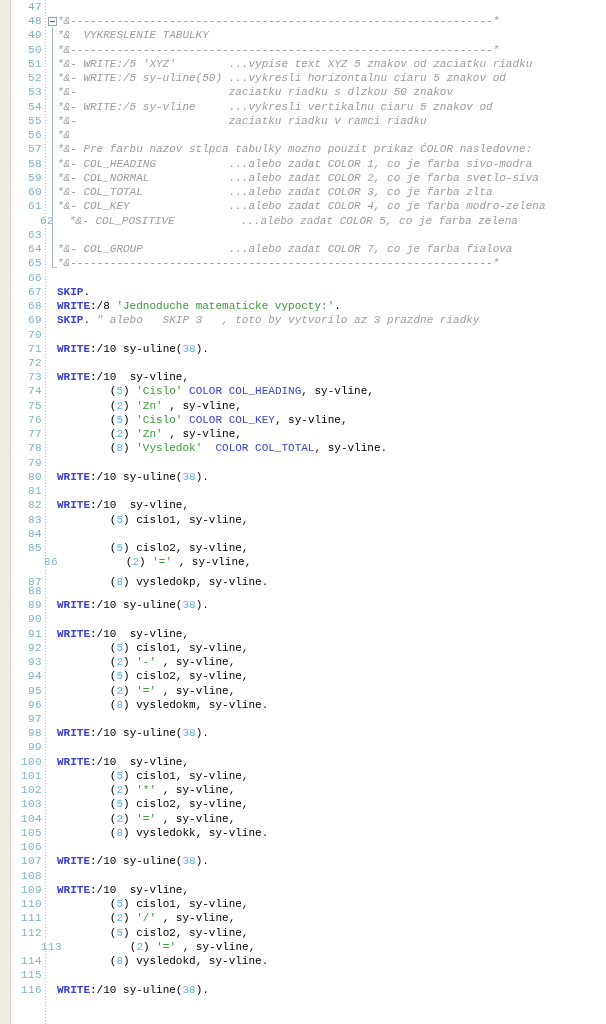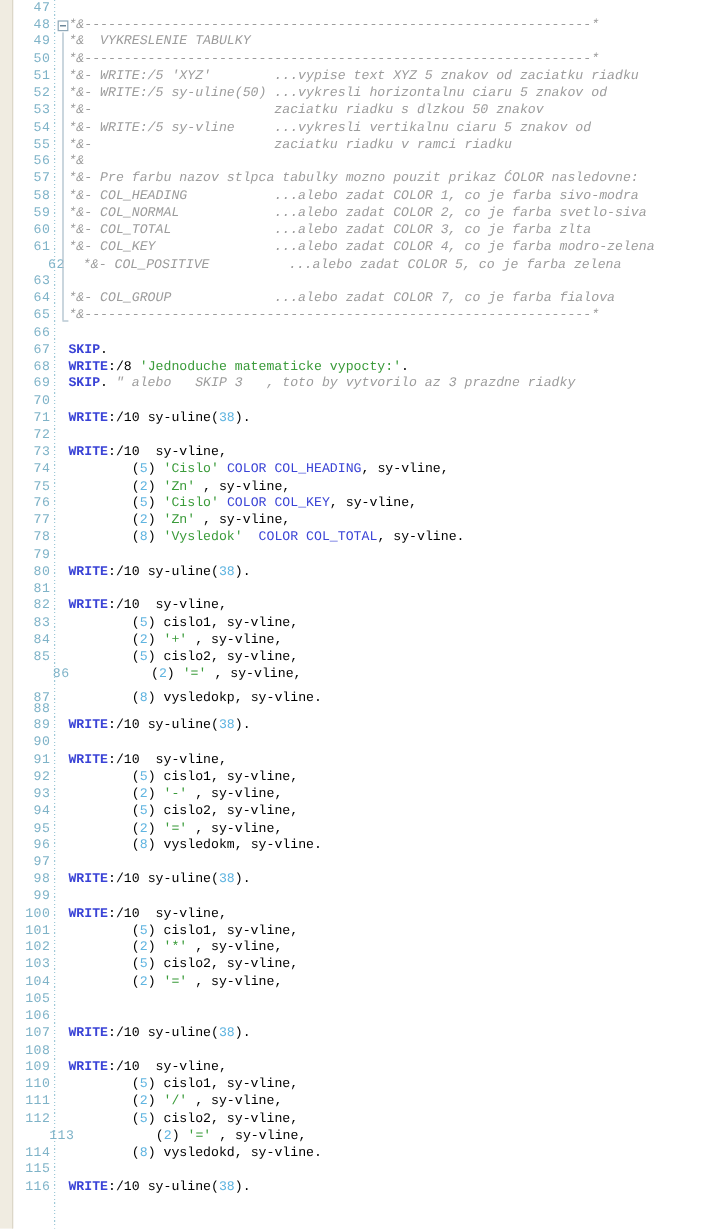--- a/index.html
+++ b/index.html
@@ -134,42 +134,42 @@
       <div class="line" style="top: 384.48px; position: absolute; left: 0px; width: 606px;"><span class="lno">74</span><span class="code"><span class="punc">        (</span><span class="num">5</span><span class="punc">) </span><span class="str">'Cislo'</span><span class="punc"> </span><span class="kw2">COLOR COL_HEADING</span><span class="punc">, </span><span class="var">sy-vline</span><span class="punc">,</span></span></div>
       <div class="line" style="top: 398.72px; position: absolute; left: 0px; width: 606px;"><span class="lno">75</span><span class="code"><span class="punc">        (</span><span class="num">2</span><span class="punc">) </span><span class="str">'Zn'</span><span class="punc"> , </span><span class="var">sy-vline</span><span class="punc">,</span></span></div>
       <div class="line" style="top: 412.96px; position: absolute; left: 0px; width: 606px;"><span class="lno">76</span><span class="code"><span class="punc">        (</span><span class="num">5</span><span class="punc">) </span><span class="str">'Cislo'</span><span class="punc"> </span><span class="kw2">COLOR COL_KEY</span><span class="punc">, </span><span class="var">sy-vline</span><span class="punc">,</span></span></div>
       <div class="line" style="top: 427.2px; position: absolute; left: 0px; width: 606px;"><span class="lno">77</span><span class="code"><span class="punc">        (</span><span class="num">2</span><span class="punc">) </span><span class="str">'Zn'</span><span class="punc"> , </span><span class="var">sy-vline</span><span class="punc">,</span></span></div>
       <div class="line" style="top: 441.44px; position: absolute; left: 0px; width: 606px;"><span class="lno">78</span><span class="code"><span class="punc">        (</span><span class="num">8</span><span class="punc">) </span><span class="str">'Vysledok'</span><span class="punc">  </span><span class="kw2">COLOR COL_TOTAL</span><span class="punc">, </span><span class="var">sy-vline</span><span class="punc">.</span></span></div>
       <div class="line" style="top: 455.68px; position: absolute; left: 0px; width: 606px;"><span class="lno">79</span><span class="code"></span></div>
       <div class="line" style="top: 469.92px; position: absolute; left: 0px; width: 606px;"><span class="lno">80</span><span class="code"><span class="kw">WRITE</span><span class="punc">:/10 </span><span class="var">sy-uline</span><span class="punc">(</span><span class="num">38</span><span class="punc">).</span></span></div>
       <div class="line" style="top: 484.16px; position: absolute; left: 0px; width: 606px;"><span class="lno">81</span><span class="code"></span></div>
       <div class="line" style="top: 498.4px; position: absolute; left: 0px; width: 606px;"><span class="lno">82</span><span class="code"><span class="kw">WRITE</span><span class="punc">:/10  </span><span class="var">sy-vline</span><span class="punc">,</span></span></div>
       <div class="line" style="top: 512.64px; position: absolute; left: 0px; width: 606px;"><span class="lno">83</span><span class="code"><span class="punc">        (</span><span class="num">5</span><span class="punc">) </span><span class="var">cislo1</span><span class="punc">, </span><span class="var">sy-vline</span><span class="punc">,</span></span></div>
-      <div class="line" style="top: 526.88px; position: absolute; left: 0px; width: 606px;"><span class="lno">84</span><span class="code"><span class="punc">        (</span><span class="num">2</span><span class="punc">) </span><span class="str">'+'</span><span class="punc"> , </span><span class="var">sy-vline</span><span class="punc">,</span></span></div>
+      <div class="line" style="top: 526.88px; position: absolute; left: 0px; width: 606px;"><span class="lno">84</span></div>
       <div class="line" style="top: 541.12px; position: absolute; left: 0px; width: 606px;"><span class="lno">85</span><span class="code"><span class="punc">        (</span><span class="num">5</span><span class="punc">) </span><span class="var">cislo2</span><span class="punc">, </span><span class="var">sy-vline</span><span class="punc">,</span></span></div>
       <div class="line" style="top: 555.36px; position: absolute; left: 16px; width: 606px;"><span class="lno">86</span><span class="code"><span class="punc">        (</span><span class="num">2</span><span class="punc">) </span><span class="str">'='</span><span class="punc"> , </span><span class="var">sy-vline</span><span class="punc">,</span></span></div>
       <div class="line" style="top: 575px; position: absolute; left: 0px; width: 511px;"><span class="lno">87</span><span class="code"><span class="punc">        (</span><span class="num">8</span><span class="punc">) </span><span class="var">vysledokp</span><span class="punc">, </span><span class="var">sy-vline</span><span class="punc">.</span></span></div>
       <div class="line" style="top: 583.84px; position: absolute; left: 0px; width: 606px;"><span class="lno">88</span><span class="code"></span></div>
       <div class="line" style="top: 598.08px; position: absolute; left: 0px; width: 502px;"><span class="lno">89</span><span class="code"><span class="kw">WRITE</span><span class="punc">:/10 </span><span class="var">sy-uline</span><span class="punc">(</span><span class="num">38</span><span class="punc">).</span></span></div>
       <div class="line" style="top: 612.32px; position: absolute; left: 0px; width: 606px;"><span class="lno">90</span><span class="code"></span></div>
       <div class="line" style="top: 626.56px; position: absolute; left: 0px; width: 606px;"><span class="lno">91</span><span class="code"><span class="kw">WRITE</span><span class="punc">:/10  </span><span class="var">sy-vline</span><span class="punc">,</span></span></div>
       <div class="line" style="top: 640.8px; position: absolute; left: 0px; width: 606px;"><span class="lno">92</span><span class="code"><span class="punc">        (</span><span class="num">5</span><span class="punc">) </span><span class="var">cislo1</span><span class="punc">, </span><span class="var">sy-vline</span><span class="punc">,</span></span></div>
       <div class="line" style="top: 655.04px; position: absolute; left: 0px; width: 606px;"><span class="lno">93</span><span class="code"><span class="punc">        (</span><span class="num">2</span><span class="punc">) </span><span class="str">'-'</span><span class="punc"> , </span><span class="var">sy-vline</span><span class="punc">,</span></span></div>
       <div class="line" style="top: 669.28px; position: absolute; left: 0px; width: 606px;"><span class="lno">94</span><span class="code"><span class="punc">        (</span><span class="num">5</span><span class="punc">) </span><span class="var">cislo2</span><span class="punc">, </span><span class="var">sy-vline</span><span class="punc">,</span></span></div>
       <div class="line" style="top: 683.52px; position: absolute; left: 0px; width: 606px;"><span class="lno">95</span><span class="code"><span class="punc">        (</span><span class="num">2</span><span class="punc">) </span><span class="str">'='</span><span class="punc"> , </span><span class="var">sy-vline</span><span class="punc">,</span></span></div>
       <div class="line" style="top: 697.76px; position: absolute; left: 0px; width: 606px;"><span class="lno">96</span><span class="code"><span class="punc">        (</span><span class="num">8</span><span class="punc">) </span><span class="var">vysledokm</span><span class="punc">, </span><span class="var">sy-vline</span><span class="punc">.</span></span></div>
       <div class="line" style="top: 712px; position: absolute; left: 0px; width: 606px;"><span class="lno">97</span><span class="code"></span></div>
       <div class="line" style="top: 726.24px; position: absolute; left: 0px; width: 606px;"><span class="lno">98</span><span class="code"><span class="kw">WRITE</span><span class="punc">:/10 </span><span class="var">sy-uline</span><span class="punc">(</span><span class="num">38</span><span class="punc">).</span></span></div>
       <div class="line" style="top: 740.48px; position: absolute; left: 0px; width: 606px;"><span class="lno">99</span><span class="code"></span></div>
       <div class="line" style="top: 754.72px; position: absolute; left: 0px; width: 606px;"><span class="lno">100</span><span class="code"><span class="kw">WRITE</span><span class="punc">:/10  </span><span class="var">sy-vline</span><span class="punc">,</span></span></div>
       <div class="line" style="top: 768.96px; position: absolute; left: 0px; width: 606px;"><span class="lno">101</span><span class="code"><span class="punc">        (</span><span class="num">5</span><span class="punc">) </span><span class="var">cislo1</span><span class="punc">, </span><span class="var">sy-vline</span><span class="punc">,</span></span></div>
       <div class="line" style="top: 783.2px; position: absolute; left: 0px; width: 606px;"><span class="lno">102</span><span class="code"><span class="punc">        (</span><span class="num">2</span><span class="punc">) </span><span class="str">'*'</span><span class="punc"> , </span><span class="var">sy-vline</span><span class="punc">,</span></span></div>
       <div class="line" style="top: 797.44px; position: absolute; left: 0px; width: 606px;"><span class="lno">103</span><span class="code"><span class="punc">        (</span><span class="num">5</span><span class="punc">) </span><span class="var">cislo2</span><span class="punc">, </span><span class="var">sy-vline</span><span class="punc">,</span></span></div>
       <div class="line" style="top: 811.68px; position: absolute; left: 0px; width: 606px;"><span class="lno">104</span><span class="code"><span class="punc">        (</span><span class="num">2</span><span class="punc">) </span><span class="str">'='</span><span class="punc"> , </span><span class="var">sy-vline</span><span class="punc">,</span></span></div>
-      <div class="line" style="top: 825.92px; position: absolute; left: 0px; width: 606px;"><span class="lno">105</span></div>
+      <div class="line" style="top: 825.92px; position: absolute; left: 0px; width: 606px;"><span class="lno">105</span><span class="code"><span class="punc">        (</span><span class="num">8</span><span class="punc">) </span><span class="var">vysledokk</span><span class="punc">, </span><span class="var">sy-vline</span><span class="punc">.</span></span></div>
       <div class="line" style="top: 840.16px; position: absolute; left: 0px; width: 606px;"><span class="lno">106</span><span class="code"></span></div>
       <div class="line" style="top: 854.4px; position: absolute; left: 0px; width: 602px;"><span class="lno">107</span><span class="code"><span class="kw">WRITE</span><span class="punc">:/10 </span><span class="var">sy-uline</span><span class="punc">(</span><span class="num">38</span><span class="punc">).</span></span></div>
       <div class="line" style="top: 868.64px; position: absolute; left: 0px; width: 606px;"><span class="lno">108</span><span class="code"></span></div>
       <div class="line" style="top: 882.88px; position: absolute; left: 0px; width: 606px;"><span class="lno">109</span><span class="code"><span class="kw">WRITE</span><span class="punc">:/10  </span><span class="var">sy-vline</span><span class="punc">,</span></span></div>
       <div class="line" style="top: 897.12px; position: absolute; left: 0px; width: 606px;"><span class="lno">110</span><span class="code"><span class="punc">        (</span><span class="num">5</span><span class="punc">) </span><span class="var">cislo1</span><span class="punc">, </span><span class="var">sy-vline</span><span class="punc">,</span></span></div>
       <div class="line" style="top: 911.36px; position: absolute; left: 0px; width: 606px;"><span class="lno">111</span><span class="code"><span class="punc">        (</span><span class="num">2</span><span class="punc">) </span><span class="str">'/'</span><span class="punc"> , </span><span class="var">sy-vline</span><span class="punc">,</span></span></div>
       <div class="line" style="top: 925.6px; position: absolute; left: 0px; width: 606px;"><span class="lno">112</span><span class="code"><span class="punc">        (</span><span class="num">5</span><span class="punc">) </span><span class="var">cislo2</span><span class="punc">, </span><span class="var">sy-vline</span><span class="punc">,</span></span></div>
       <div class="line" style="top: 939.84px; position: absolute; left: 0px; width: 606px; margin-left: 20px;"><span class="lno">113</span><span class="code"><span class="punc">        (</span><span class="num">2</span><span class="punc">) </span><span class="str">'='</span><span class="punc"> , </span><span class="var">sy-vline</span><span class="punc">,</span></span></div>
       <div class="line" style="top: 954.08px; position: absolute; left: 0px; width: 606px;"><span class="lno">114</span><span class="code"><span class="punc">        (</span><span class="num">8</span><span class="punc">) </span><span class="var">vysledokd</span><span class="punc">, </span><span class="var">sy-vline</span><span class="punc">.</span></span></div>
       <div class="line" style="top: 968.32px; position: absolute; left: 0px; width: 606px;"><span class="lno">115</span><span class="code"></span></div>

